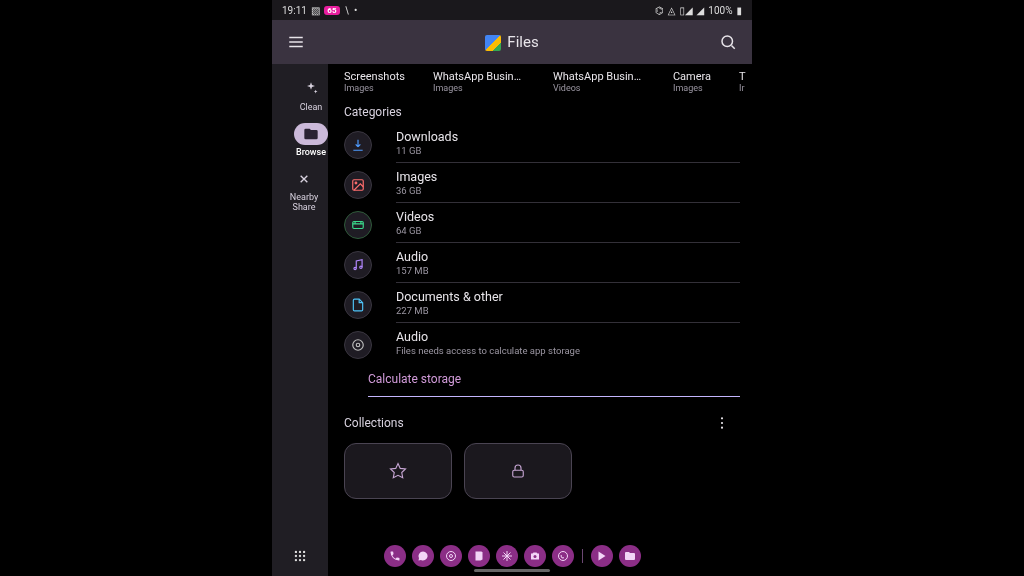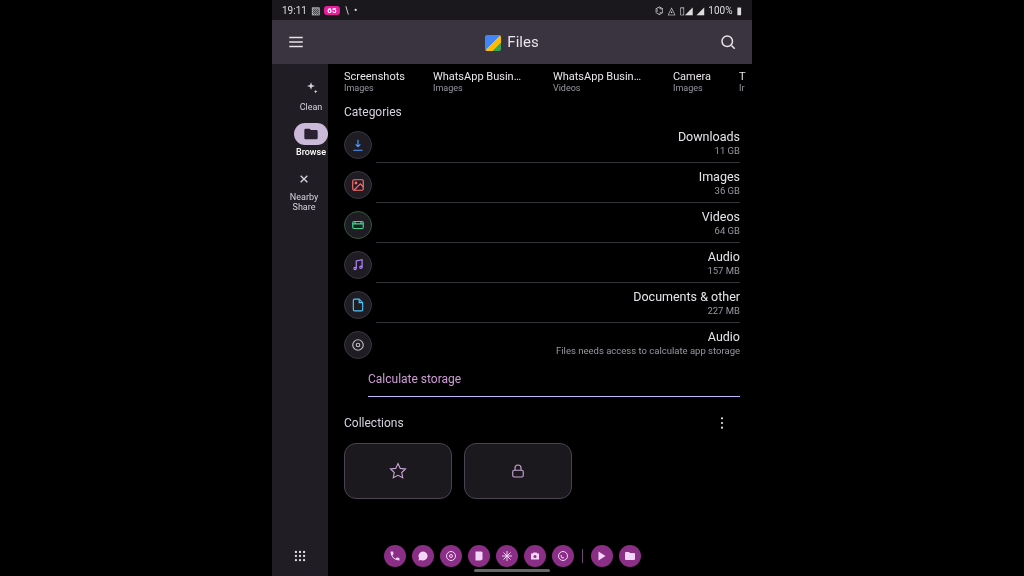--- a/index.html
+++ b/index.html
@@ -25,21 +25,21 @@
   .nav-item.active .lbl { color:#fff; font-weight:500;}
   .nav-item .lbl.twoline { width:48px;}
   
   .content { flex:1; background:#000; overflow:hidden; display:flex; flex-direction:column; }
   .recent-row { display:flex; padding:6px 0 0 16px; gap:28px; overflow:hidden; white-space:nowrap;}
   .recent-item { display:flex; flex-direction:column; min-width:0;}
   .recent-item .t { font-size:11px; color:#e8e5ea; max-width:92px; overflow:hidden; text-overflow:ellipsis;}
   .recent-item .s { font-size:9px; color:#9b96a2; }
   .section-title { font-size:12px; color:#d8d2df; padding:12px 16px 4px; }
   .cat-list { padding:0 12px 0 16px; }
-  .cat-row { display:flex; align-items:flex-start; gap:4px; padding:6px 0 0; cursor:pointer;text-align:right; }
+  .cat-row { display:flex; align-items:flex-start; gap:24px; padding:6px 0 0; cursor:pointer; }
   .cat-icon { width:28px; height:28px; border-radius:50%; background:#1f1c24; border:1px solid #3a3640; display:flex; align-items:center; justify-content:center; flex-shrink:0; margin-top:2px; }
   .cat-icon.green { border-color:#2f5a3a; }
   .cat-body { flex:1; border-bottom:1px solid #333038; padding-bottom:6px; }
   .cat-body.noborder { border-bottom:none; }
   .cat-name { font-size:12.5px; color:#e8e5ea; }
   .cat-sub { font-size:9.5px; color:#9b96a2; margin-top:1px;}
   .calc-link { font-size:12px; color:#d19bd9; padding:10px 0 10px 0;}
   .calc-wrap { border-bottom:1px solid #c4b5fd; margin-left:40px; margin-right:12px;}
   .coll-header { display:flex; align-items:center; justify-content:space-between; padding:12px 16px 6px;}
   .coll-cards { display:flex; gap:12px; padding:0 16px;}

